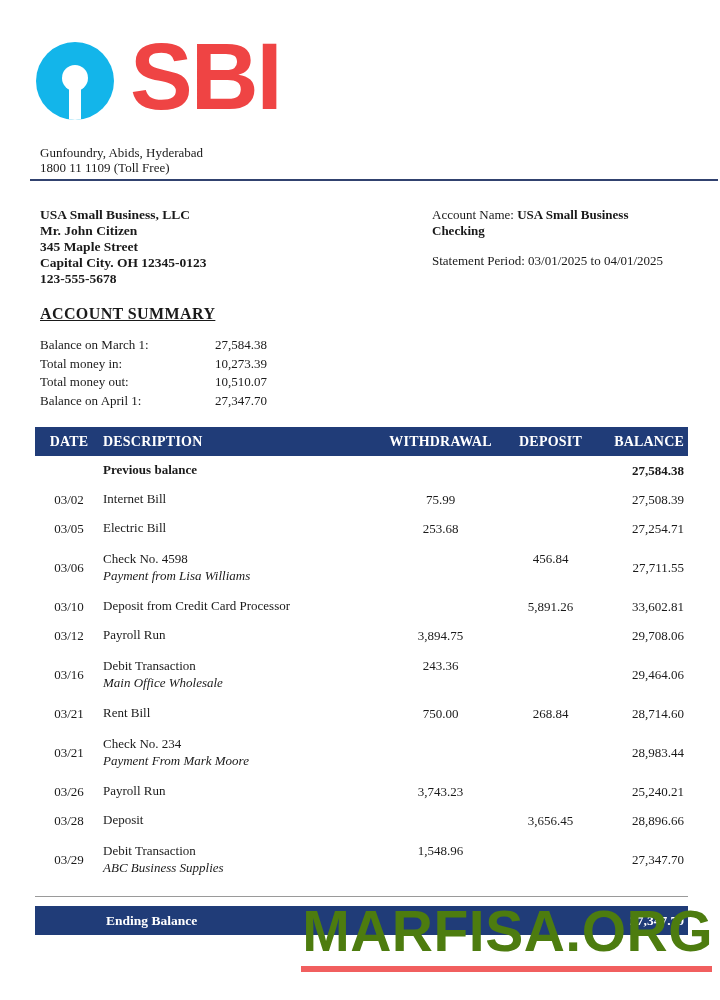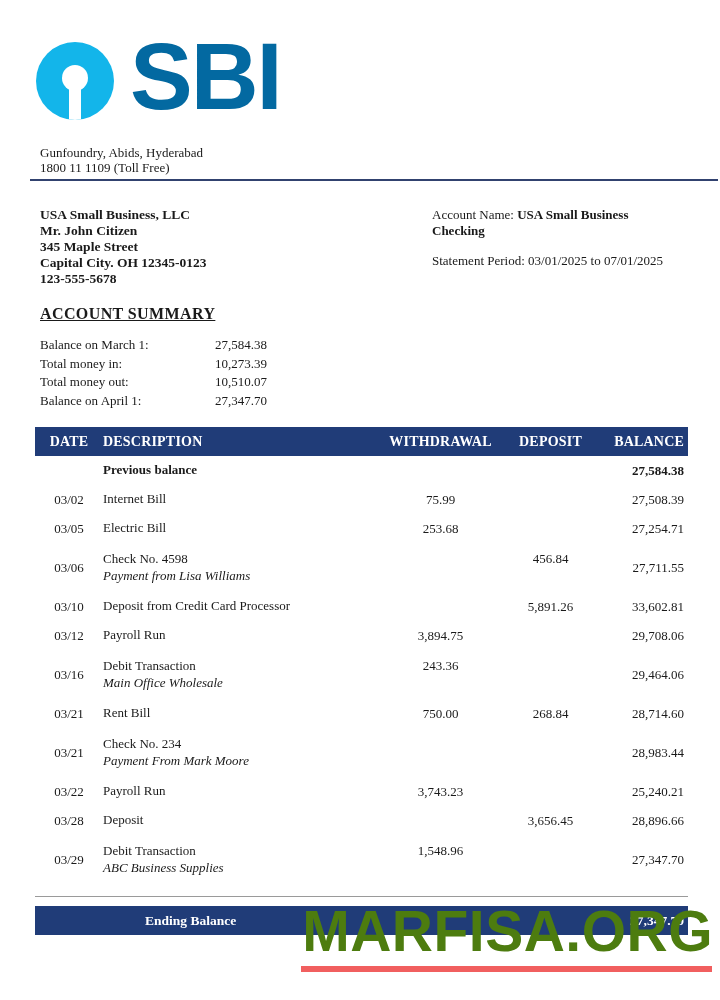--- a/index.html
+++ b/index.html
@@ -6,21 +6,21 @@
   body{
     width:720px;height:1000px;position:relative;overflow:hidden;
     background:#ffffff;color:#1a1a1a;
     font-family:"Liberation Serif", serif;
   }
   
   .logo{margin:25px 0 0 36px;height:112px;display:flex;align-items:center;}
   .logo-mark{position:relative;width:78px;height:78px;border-radius:50%;background:#13b5ea;overflow:hidden;flex:0 0 auto;}
   .logo-mark .hole{position:absolute;left:26px;top:23px;width:26px;height:26px;border-radius:50%;background:#fff;}
   .logo-mark .stem{position:absolute;left:33px;top:38px;width:12px;bottom:0;background:#fff;}
-  .logo-text{font-family:"Liberation Sans",sans-serif;font-weight:bold;font-size:94px;line-height:1;color:#0369a1;margin-left:16px;margin-top:-8px;letter-spacing:-2px;}
+  .logo-text{font-family:"Liberation Sans",sans-serif;font-weight:bold;font-size:94px;line-height:1;color:#ef4444;margin-left:16px;margin-top:-8px;letter-spacing:-2px;}
   
   .addr{margin:9px 0 0 40px;font-size:13px;line-height:14.5px;}
   .rule{margin:4px 0 0 30px;width:688px;border-top:2px solid #31426f;height:0;}
   
   .info{display:flex;justify-content:space-between;margin:26px 40px 0 40px;gap:23px;}
   .cust{font-weight:bold;font-size:13.5px;line-height:16px;}
   .acct{width:248px;font-size:13px;line-height:16px;}
   .acct b{font-weight:bold;}
   .acct .period{margin-top:14px;}
   
@@ -37,21 +37,21 @@
   .h-bal,.c-bal{text-align:right;padding-right:4px;}
   .txn-row{min-height:29px;}
   .txn-row.double{min-height:49px;}
   .txn-row.double .c-wd,.txn-row.double .c-dep{align-self:start;padding-top:8px;}
   .txn-row.bold .c-desc,.txn-row.bold .c-bal{font-weight:bold;}
   .c-desc{line-height:16.5px;}
   .c-desc .l2{font-style:italic;}
   
   .endline{margin:12px 0 0 35px;width:653px;border-top:1px solid #9a9a9a;height:0;}
   .endbar{margin:9px 0 0 35px;width:653px;height:29px;background:#203c78;color:#fff;font-weight:bold;font-size:13.5px;display:flex;align-items:center;justify-content:space-between;}
-  .endbar .endlabel{padding-left:110px;}
+  .endbar .endlabel{padding-left:71px;}
   .endbar .endvalue{padding-right:4px;}
   
   .watermark{position:absolute;top:903px;right:7px;font-family:"Liberation Sans",sans-serif;font-weight:bold;font-size:57px;line-height:1;color:#4d7c0f;letter-spacing:0.5px;z-index:5;}
   .wm-line{position:absolute;top:966px;left:301px;right:8px;height:6px;background:#f15f5f;z-index:5;}
 </style>
 </head>
 <body>
 
 <div class="logo">
   <div class="logo-mark">
@@ -76,21 +76,21 @@
       <div class="cust-line">Capital City. OH 12345-0123</div>
       <div class="cust-line">123-555-5678</div>
     </div>
   <div class="acct">
     <div>
       <span>Account Name:</span>
       <b>USA Small Business Checking</b>
     </div>
     <div class="period">
       <span>Statement Period:</span>
-      <span>03/01/2025 to 07/01/2025</span>
+      <span>03/01/2025 to 04/01/2025</span>
     </div>
   </div>
 </div>
 
 <div class="sum-title">ACCOUNT SUMMARY</div>
 <div class="sum-table" id="sumTable">
     <div class="sum-row">
       <div class="sum-label">Balance on March 1:</div>
       <div class="sum-value">27,584.38</div>
     </div>
@@ -195,21 +195,21 @@
         <div class="c-date">03/21</div>
         <div class="c-desc">
           <div class="l1">Check No. 234</div>
           <div class="l2">Payment From Mark Moore</div>
         </div>
         <div class="c-wd"></div>
         <div class="c-dep"></div>
         <div class="c-bal">28,983.44</div>
       </div>
       <div class="grid txn-row">
-        <div class="c-date">03/22</div>
+        <div class="c-date">03/26</div>
         <div class="c-desc">
           <div class="l1">Payroll Run</div>
         </div>
         <div class="c-wd">3,743.23</div>
         <div class="c-dep"></div>
         <div class="c-bal">25,240.21</div>
       </div>
       <div class="grid txn-row">
         <div class="c-date">03/28</div>
         <div class="c-desc">

